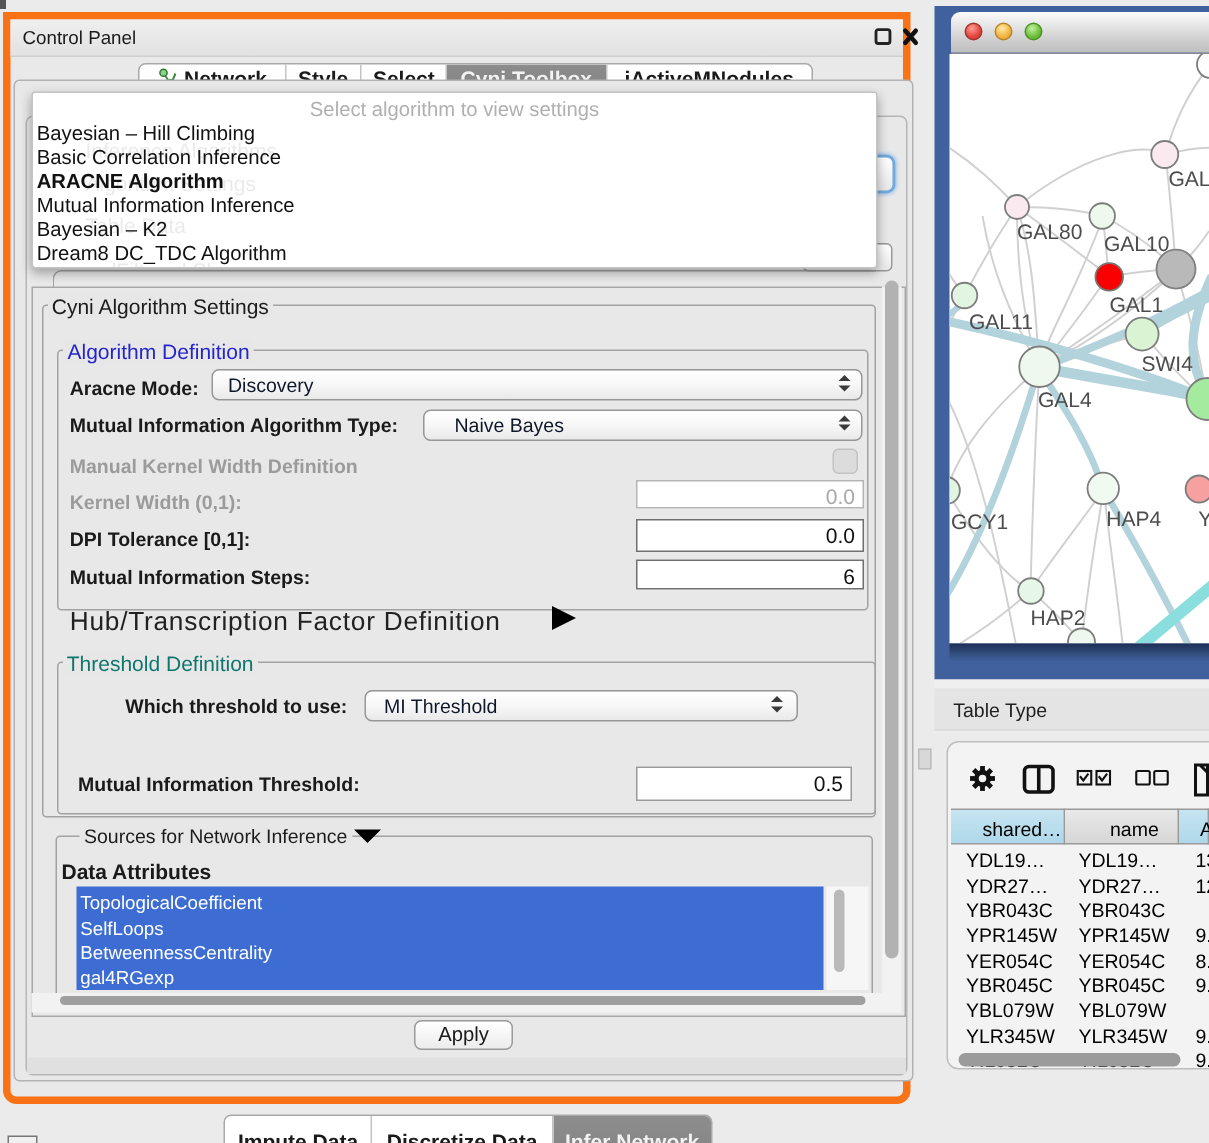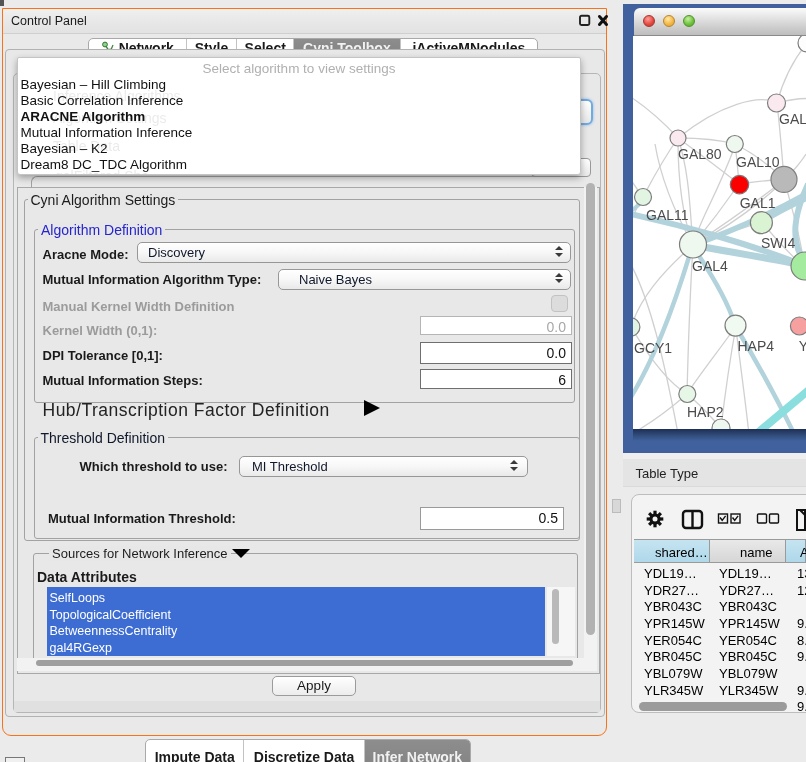--- a/index.html
+++ b/index.html
@@ -1,40 +1,40 @@
 <!DOCTYPE html>
 <html><head>
 <meta charset="utf-8">
 <style>
 html,body{margin:0;padding:0;}
 body{width:806px;height:762px;position:relative;overflow:hidden;
   background:#ebebeb;font-family:"Liberation Sans",sans-serif;font-size:13px;color:#111;}
 .abs{position:absolute;}
 
 #cpwin{left:2px;top:8px;width:605px;height:728px;background:#e9e9e9;
-  border:1px solid #f97316;border-radius:0 0 9px 9px;box-sizing:border-box;}
+  border:5px solid #f97316;border-radius:0 0 9px 9px;box-sizing:border-box;}
 #cptitle{left:0;top:0;width:100%;height:24px;background:linear-gradient(#efefef,#e2e2e2);border-bottom:1px solid #cfcfcf;}
 #cptitle span{position:absolute;left:8px;top:5px;font-size:12.5px;color:#1a1a1a;}
 
 .tabbar{height:20px;background:#fff;border:1px solid #a9a9a9;border-radius:5px;
   display:flex;box-sizing:border-box;overflow:hidden;}
 .tabbar .tab{height:100%;display:flex;align-items:center;justify-content:center;
   font-size:14px;font-weight:bold;color:#1a1a1a;box-sizing:border-box;}
 .tabbar .tab + .tab{border-left:1px solid #c3c3c3;}
 .tabbar .sel{background:linear-gradient(#8d8d8d,#828282);color:#f2f2f2;border-left:1px solid #8a8a8a;}
 
 #tabcontent{left:2px;top:40px;width:600px;height:668px;background:#e8e8e8;
   border:1px solid #b2b2b2;border-radius:4px;box-sizing:border-box;}
 #scrollarea{left:10px;top:64px;width:588px;height:640px;background:#e8e8e8;
   border:1px solid #b6b6b6;border-radius:5px;box-sizing:border-box;}
 
 .group{position:absolute;border:1px solid #a2a2a2;border-radius:3px;}
 .glabel{position:absolute;top:-8px;left:3px;background:#e7e7e7;padding:0 3px;font-size:14px;color:#1c1c1c;}
 .blue{color:#2525cd;}
-.green{color:#0f172a;}
+.green{color:#0f766e;}
 .lbl{position:absolute;font-weight:bold;font-size:13px;color:#1a1a1a;white-space:nowrap;}
 .dis{color:#9b9b9b;}
 
 .combo{position:absolute;background:linear-gradient(#ffffff,#f7f7f7 50%,#e9e9e9);
   border:1px solid #979797;border-radius:5px;box-sizing:border-box;}
 .cotext{position:absolute;font-size:13px;color:#0f172a;white-space:nowrap;}
 .updn{position:absolute;width:8px;}
 .updn .u{width:0;height:0;border-left:4px solid transparent;border-right:4px solid transparent;
   border-bottom:4.5px solid #3a3a3a;margin-bottom:2.5px;}
 .updn .d{width:0;height:0;border-left:4px solid transparent;border-right:4px solid transparent;
@@ -44,21 +44,21 @@
   text-align:right;padding:2px 5px 0 0;font-size:14px;}
 
 #popup{left:14px;top:48px;width:562px;height:116px;background:#fff;
   border:1px solid #c4c4c4;border-radius:2px 2px 3px 3px;box-shadow:0 3px 7px rgba(0,0,0,0.32);overflow:hidden;}
 #popup .hdr{position:absolute;top:3px;left:0;width:100%;text-align:center;color:#b0b0b0;font-size:13.5px;}
 #popup .it{position:absolute;left:2.5px;font-size:13.5px;color:#111;white-space:nowrap;}
 
 #listbox{left:43.5px;top:578px;width:498px;height:69px;background:#3d6cd2;padding-top:3px;box-sizing:border-box;}
 #listbox div{color:#fff;font-size:12.5px;padding-left:3px;height:16.5px;line-height:16.5px;}
 
-#applybtn{left:269px;top:667px;width:84px;height:20px;background:linear-gradient(#fff,#ececec);
+#applybtn{left:269px;top:667px;width:66px;height:20px;background:linear-gradient(#fff,#ececec);
   border:1px solid #9b9b9b;border-radius:5px;text-align:center;line-height:18px;font-size:13.5px;color:#1a1a1a;box-sizing:border-box;}
 
 .sbv{position:absolute;background:#b7b7b7;border-radius:6px;}
 
 #desktop{left:623px;top:0;width:183px;height:453px;background:#40619e;}
 #nettitle{left:10.6px;top:4.4px;width:172.4px;height:27.6px;border-radius:6px 0 0 0;
   background:linear-gradient(#fbfbfb,#cdcdcd 72%,#bebebe);border-bottom:1px solid #8a8a8a;box-sizing:border-box;}
 .light{position:absolute;top:6.3px;width:12px;height:12px;border-radius:50%;box-sizing:border-box;}
 #canvas{left:10px;top:32px;width:173px;height:393px;background:#fff;overflow:hidden;}
 #canvshadow{left:10px;top:425px;width:173px;height:12px;
@@ -162,22 +162,22 @@
   <span class="lbl" style="left:45px;top:502px;">Mutual Information Threshold:</span>
   <div class="field" style="left:417px;top:498px;width:144px;height:23px;border-color:#9a9a9a;">0.5</div>
 
   <div class="group" style="left:30px;top:543.5px;width:543px;height:112px;">
       <span class="glabel" style="font-size:13px;left:15px;">Sources for Network Inference</span>
     </div>
   <div class="abs" style="left:229px;top:540px;width:0;height:0;border-left:9px solid transparent;border-right:9px solid transparent;border-top:9px solid #000;"></div>
   <span class="lbl" style="left:34px;top:559.5px;font-size:14px;">Data Attributes</span>
 
   <div id="listbox" class="abs">
+    <div>TopologicalCoefficient</div>
     <div>SelfLoops</div>
-    <div>TopologicalCoefficient</div>
     <div>BetweennessCentrality</div>
     <div>gal4RGexp</div>
   </div>
 
   <div class="abs" style="left:544px;top:578px;width:28px;height:69px;background:#f6f6f6;"></div>
   <div class="sbv" style="left:548.5px;top:580px;width:7.5px;height:55px;background:#b9b9b9;"></div>
 
   <div class="abs" style="left:581px;top:178px;width:13px;height:484px;background:#f2f2f2;"></div>
   <div class="sbv" style="left:583px;top:174px;width:9px;height:452px;background:#b2b2b2;"></div>
 

